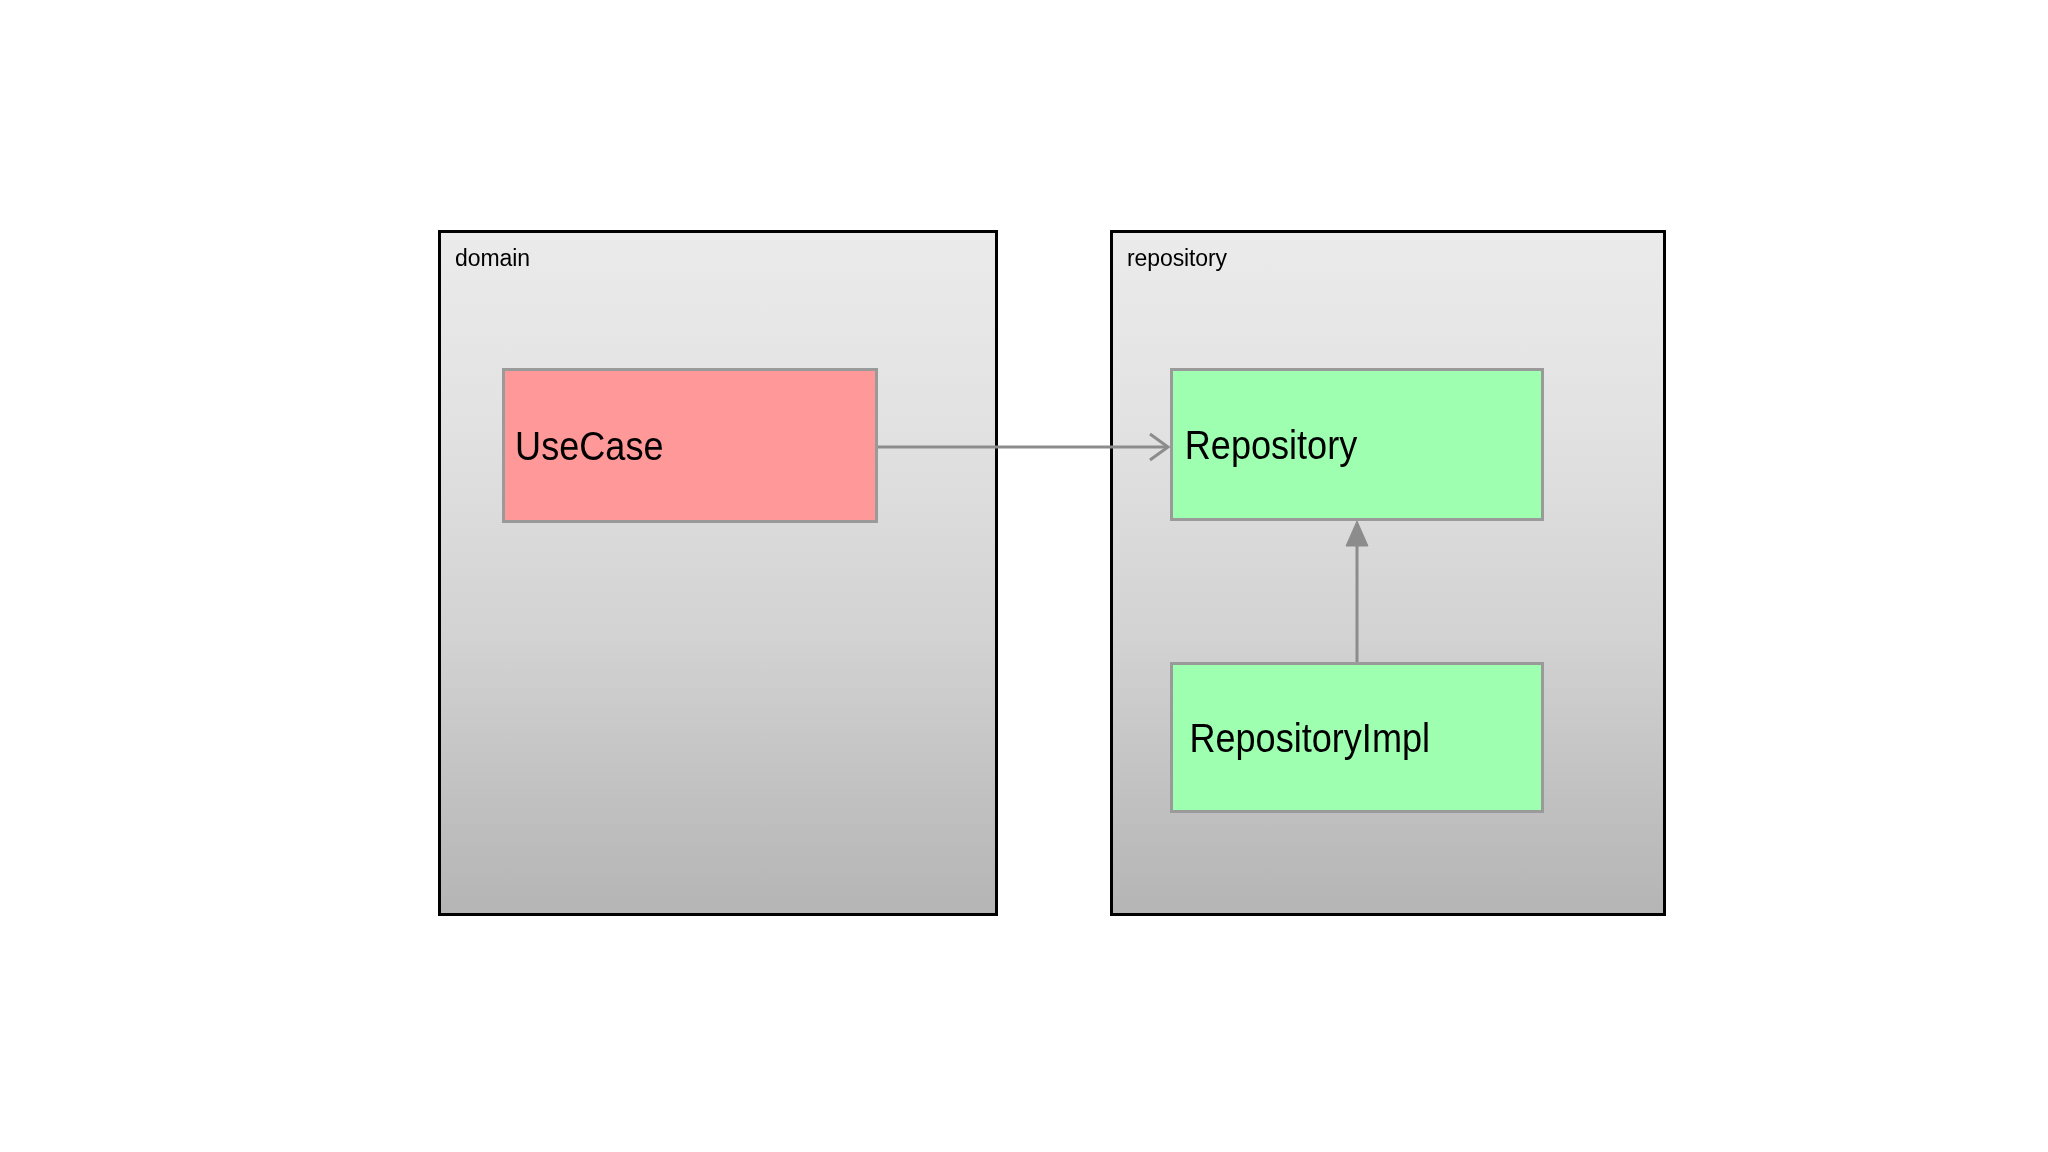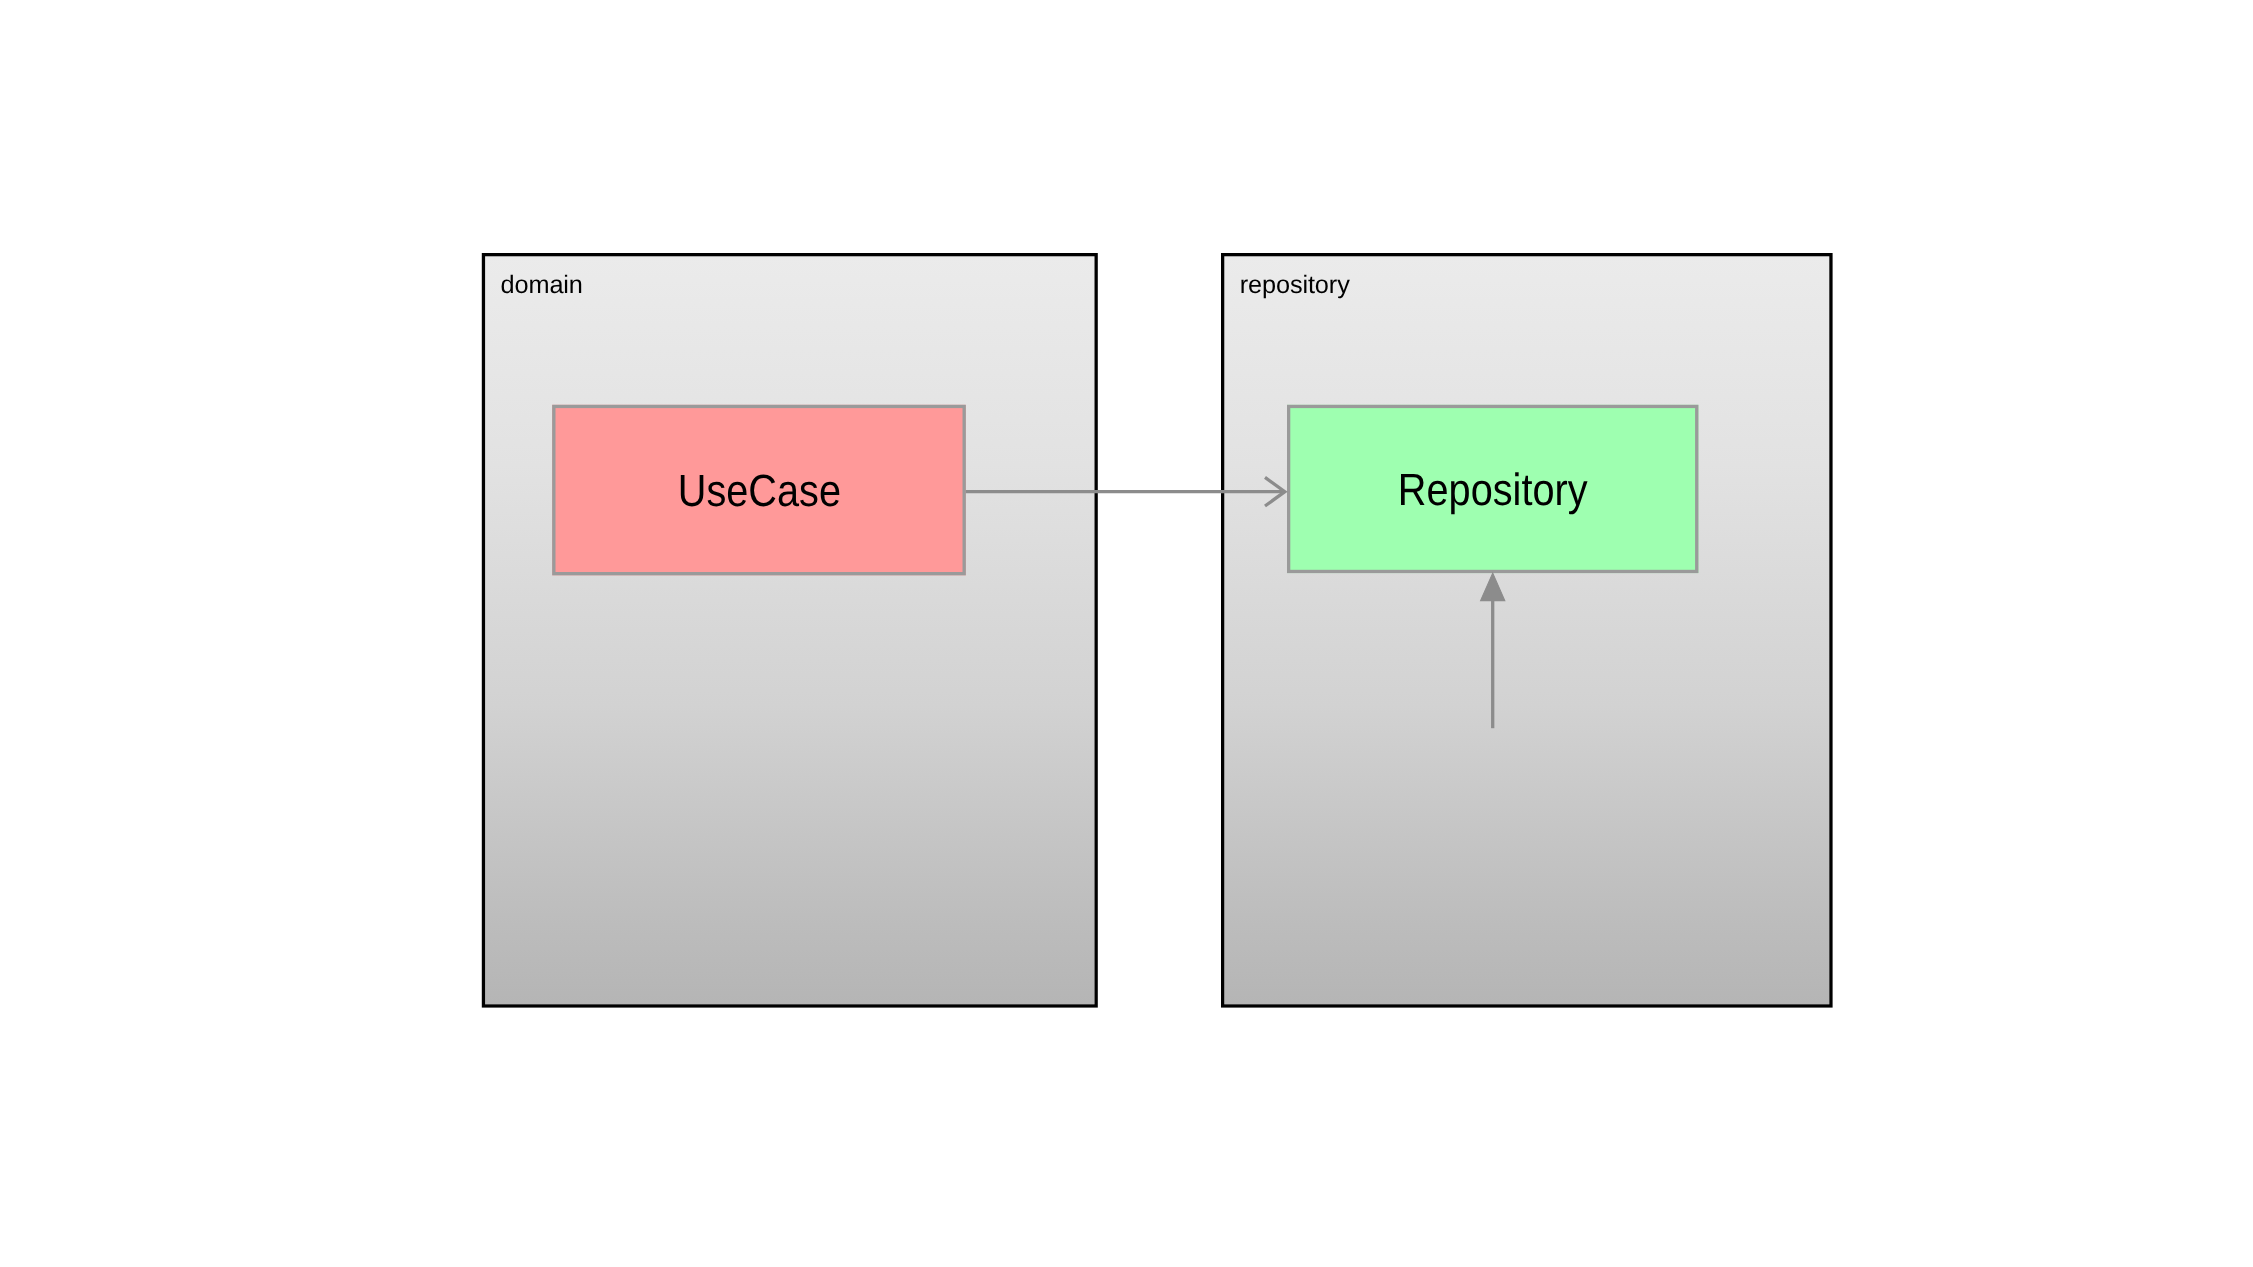--- a/index.html
+++ b/index.html
@@ -58,21 +58,20 @@
     letter-spacing: -0.1px;
   }
 
   
   .node {
     position: absolute;
     box-sizing: border-box;
     border: 3px solid #9a9a9a;
     display: flex;
     align-items: center;
-    justify-content: center;
   }
   .node-label {
     font-size: 41px;
     line-height: 46px;
     color: #000000;
     font-family: "Liberation Sans", "DejaVu Sans", sans-serif;
     font-stretch: condensed;
     white-space: nowrap;
     transform: scaleX(0.88);
     transform-origin: center center;
@@ -144,20 +143,23 @@
   </div>
 
   <div class="node node-usecase" id="node-usecase">
     <span class="node-label">UseCase</span>
   </div>
 
   <div class="node node-green" id="node-repository">
     <span class="node-label">Repository</span>
   </div>
 
+  <div class="node node-green" id="node-repositoryimpl">
+    <span class="node-label">RepositoryImpl</span>
+  </div>
 
   <svg id="edges" viewBox="0 0 2048 1152" width="2048" height="1152" xmlns="http://www.w3.org/2000/svg">
 
     <g>
       <line class="edge-line" x1="878" y1="447" x2="1168" y2="447"></line>
       <polyline class="edge-head-open" points="1150,434 1168,447 1150,460"></polyline>
     </g>
 
     <g>
       <line class="edge-line" x1="1357" y1="662" x2="1357" y2="534"></line>

